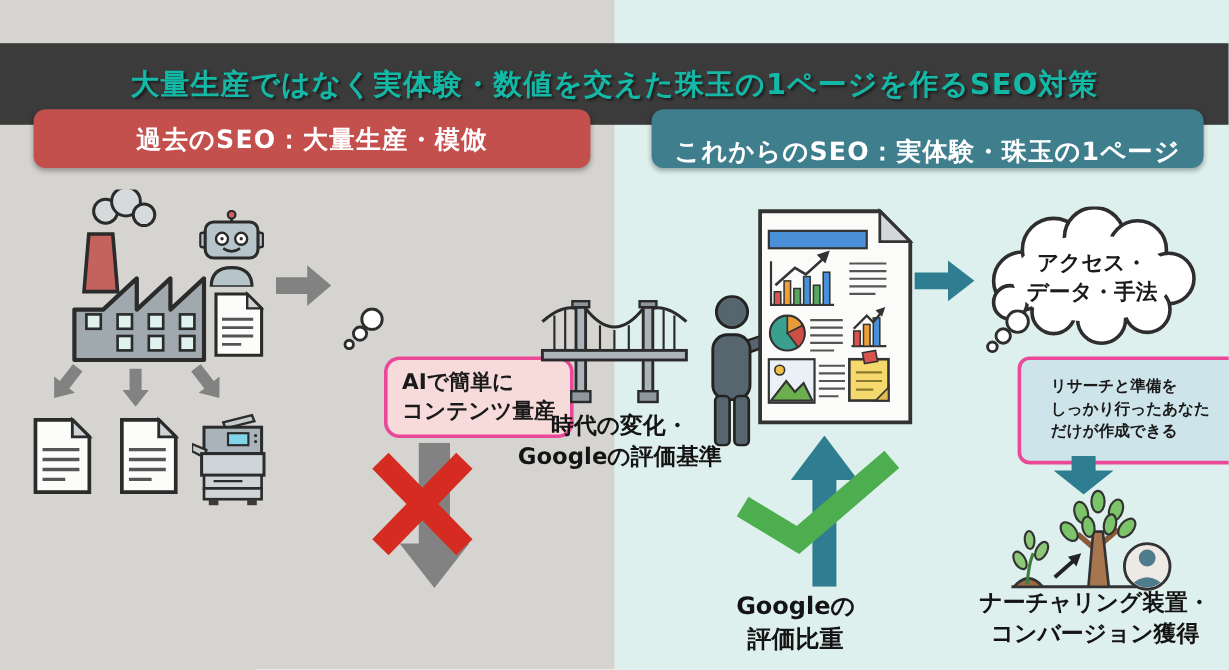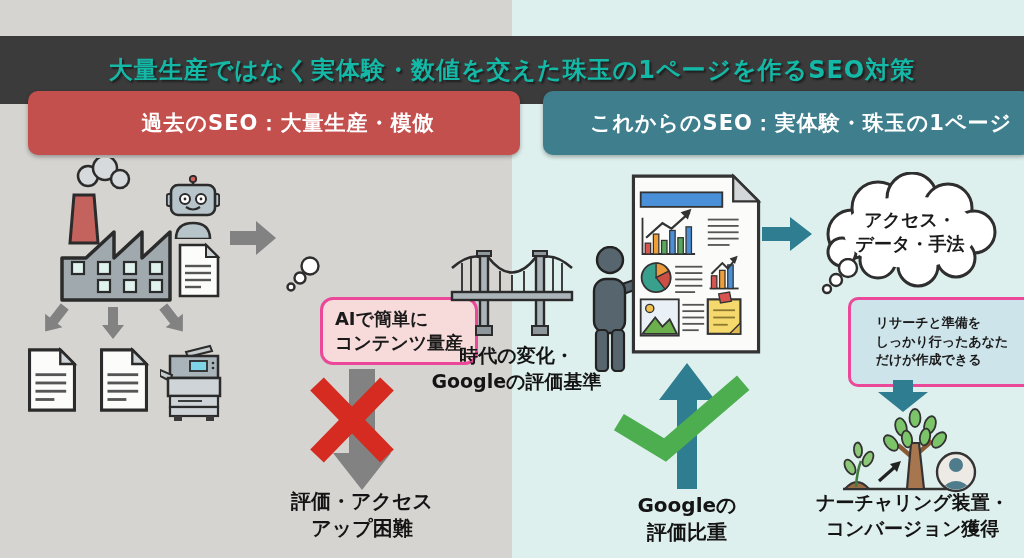--- a/index.html
+++ b/index.html
@@ -12,27 +12,26 @@
   .bg-left{left:0;top:0;width:512px;height:558px;background:var(--left-bg,#d6d4d1);}
   .bg-right{left:512px;top:0;width:512px;height:558px;background:var(--right-bg,#def0ed);}
   .banner{
     left:0;top:0;width:1024px;height:68px;background:var(--banner-bg,#3b3b3b);
     display:flex;align-items:center;justify-content:center;
     color:#14b8a6;font-size:24px;font-weight:bold;letter-spacing:1px;
     text-shadow:2px 2px 2px rgba(0,0,0,.5);
     margin-top:36px;
   }
   .panel-header{
-    height:64px;border-radius:10px;display:flex;align-items:center;justify-content:center;
+    height:49px;border-radius:10px;display:flex;align-items:center;justify-content:center;
     color:#fff;font-size:21px;font-weight:bold;letter-spacing:1px;
     box-shadow:0 2px 4px rgba(0,0,0,.3);
-    padding-left:28px;
   }
   .left-header{left:28px;top:91px;width:464px;background:var(--left-header-bg,#c4504e);}
-  .right-header{left:543px;top:91px;width:460px;background:var(--right-header-bg,#3e7e8d);}
+  .right-header{left:543px;top:91px;width:460px;background:var(--right-header-bg,#3e7e8d);align-items:flex-end;}
   .pre{white-space:pre-line;}
   .cloud-text{
     left:0;top:0;right:0;bottom:0;display:flex;align-items:center;justify-content:center;
     text-align:center;font-weight:bold;font-size:18px;line-height:1.35;color:#1a1a1a;
   }
   .callout{
     display:flex;align-items:center;justify-content:center;text-align:left;
     font-weight:bold;color:#1a1a1a;border:3px solid #ec4899;margin-left:32px;
   }
   .ai-box{left:288px;top:297px;width:152px;height:62px;border-radius:13px;
@@ -197,22 +196,20 @@
     <svg viewBox="0 0 58 122" width="58" height="122">
       <polygon class="gray-fill" points="16,0 42,0 42,84 58,84 29,121 0,84 16,84"></polygon>
     </svg>
   </div>
   <div class="abs" style="left:306px;top:376px;width:92px;height:88px;">
     <svg viewBox="0 0 92 88" width="92" height="88">
       <line class="x-line" x1="11" y1="8" x2="81" y2="80" stroke-width="19"></line>
       <line class="x-line" x1="81" y1="8" x2="11" y2="80" stroke-width="19"></line>
     </svg>
   </div>
-  <div class="abs caption pre" style="left:272px;top:488px;width:180px;font-size:20px;">評価・アクセス
-アップ困難</div>
 
   <div class="abs" style="left:450px;top:246px;width:124px;height:94px;">
     <svg viewBox="0 0 124 94" width="124" height="94">
       <g stroke="#2b2b2b" stroke-width="1.8">
         <line x1="12" y1="17" x2="12" y2="46"></line>
           <line x1="21" y1="12" x2="21" y2="46"></line>
         <line x1="50" y1="25" x2="50" y2="46"></line>
           <line x1="62" y1="29" x2="62" y2="46"></line>
         <line x1="74" y1="25" x2="74" y2="46"></line>
         <line x1="103" y1="12" x2="103" y2="46"></line>
@@ -389,15 +386,15 @@
   <div class="abs" style="left:659px;top:363px;width:56px;height:126px;">
     <svg viewBox="0 0 56 126" width="56" height="126">
         <polygon class="teal-fill" points="28,0 56,37 38,37 38,126 18,126 18,37 0,37"></polygon>
       </svg>
   </div>
   <div class="abs" style="left:612px;top:372px;width:140px;height:100px;">
     <svg viewBox="0 0 140 100" width="140" height="100">
       <path class="check-line" d="M15,55 L53,78 L124,17" fill="none" stroke-width="19" stroke-linecap="square"></path>
     </svg>
   </div>
-  <div class="abs caption pre" style="left:617px;top:492px;width:140px;font-size:20px;">Googleの
+  <div class="abs caption pre" style="left:593px;top:492px;width:140px;font-size:20px;">Googleの
 評価比重</div>
 </div>
 
 </body></html>

